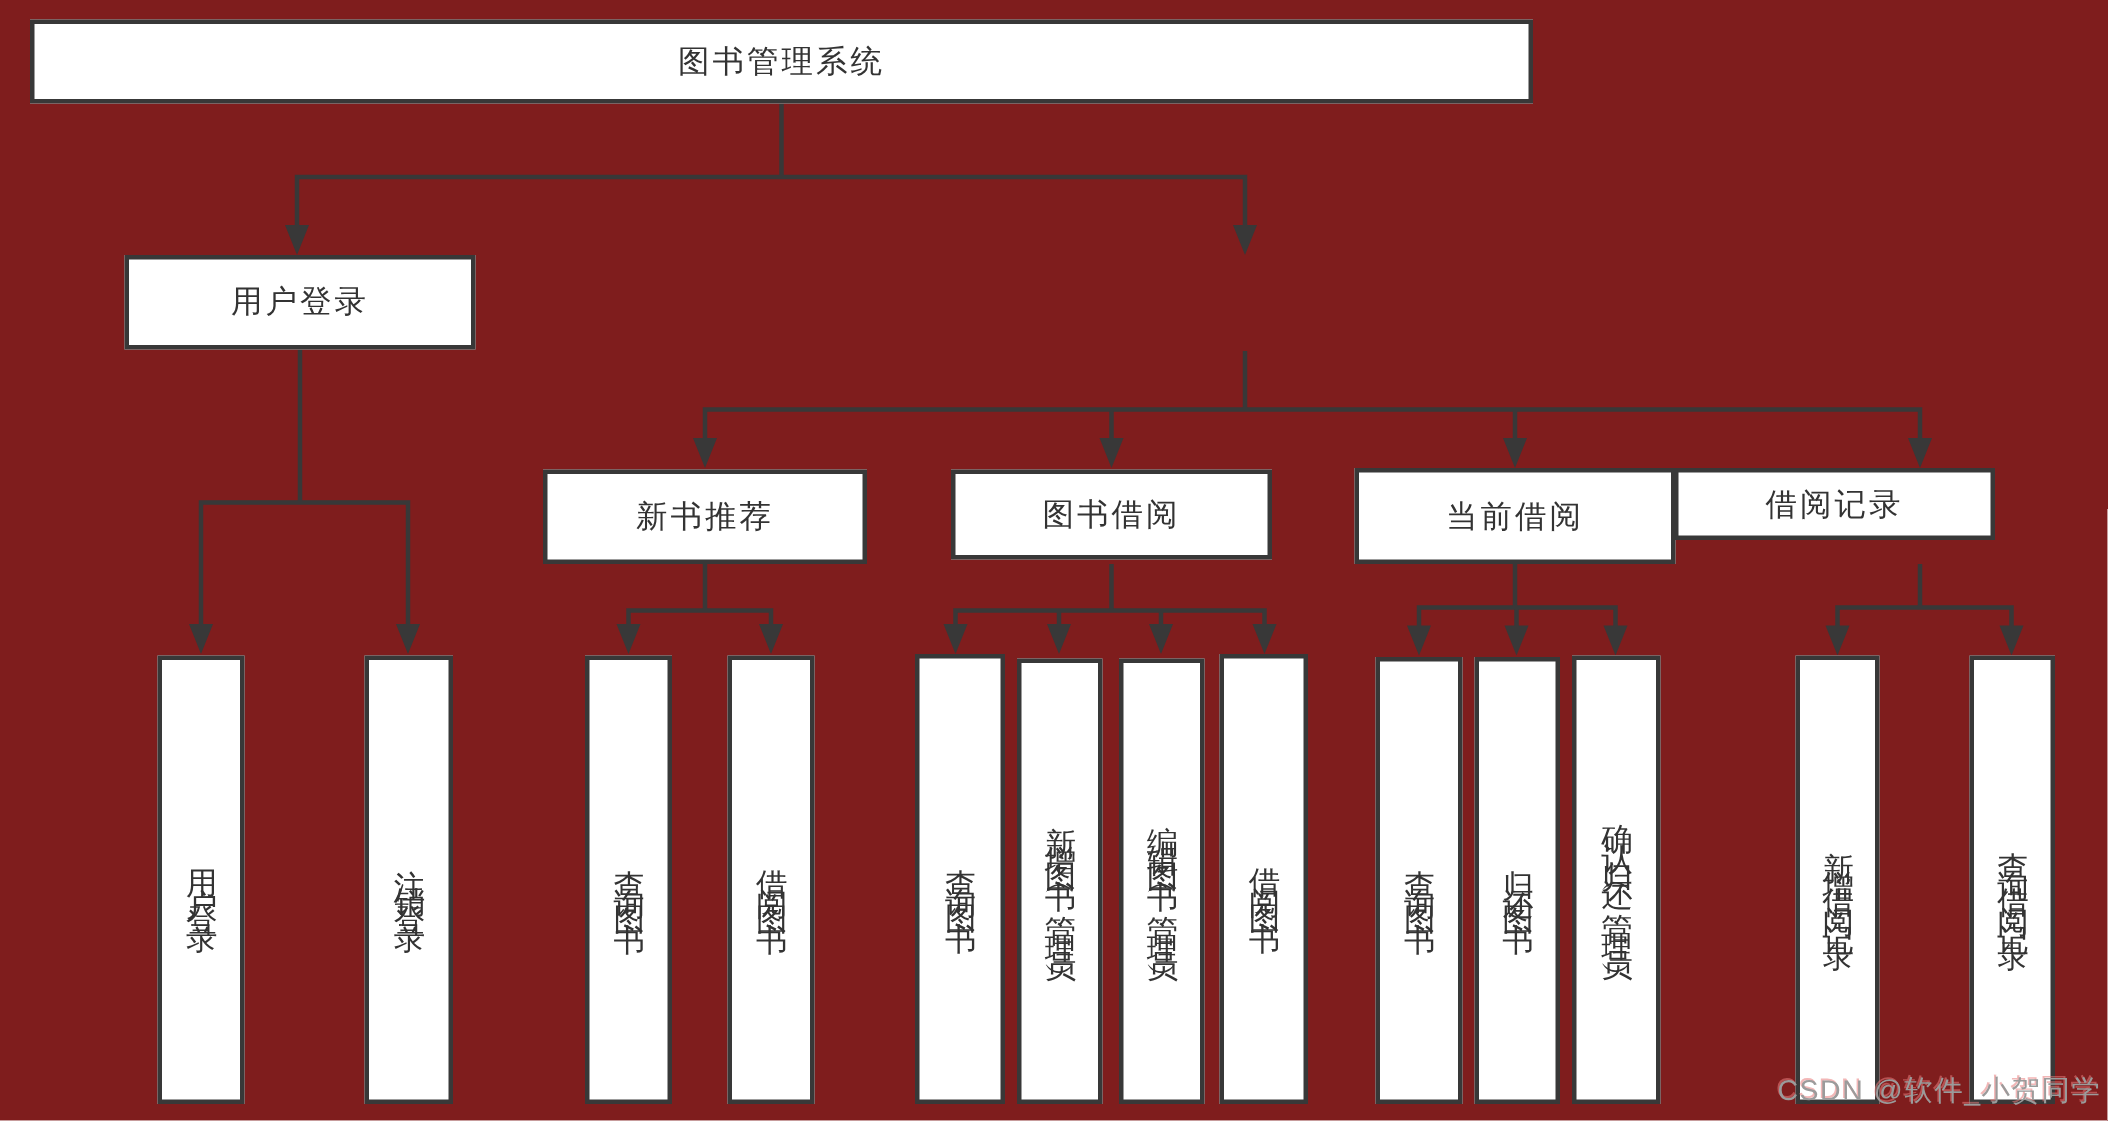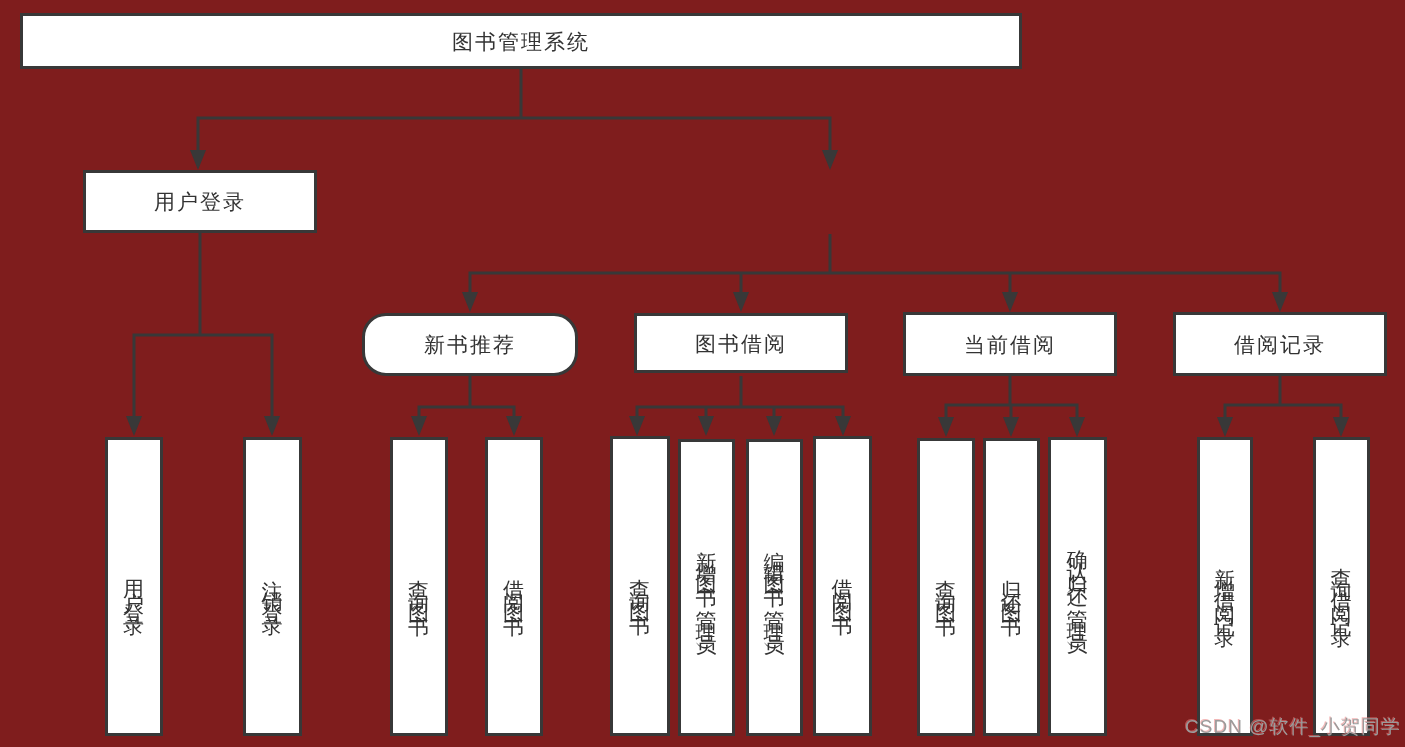--- a/index.html
+++ b/index.html
@@ -88,24 +88,24 @@
       <polygon points="1069,417 1085,417 1077,437" fill="#383838"></polygon>
       <path d="M 1280 376 L 1280 405 M 1223.5 405 L 1342.5 405 M 1225 405 L 1225 421 M 1341 405 L 1341 421" stroke="#383838" stroke-width="3" fill="none"></path>
       <polygon points="1217,417 1233,417 1225,437" fill="#383838"></polygon>
       <polygon points="1333,417 1349,417 1341,437" fill="#383838"></polygon>
     </svg>
 
   <div class="box h" style="left:20px; top:13px; width:1002px; height:56px;">图书管理系统</div>
 
   <div class="box h" style="left:83px; top:170px; width:234px; height:63px;">用户登录</div>
 
-  <div class="box h" style="left:362px; top:313px; width:216px; height:63px;border-radius:24px;">新书推荐</div>
+  <div class="box h" style="left:362px; top:313px; width:216px; height:63px;">新书推荐</div>
   <div class="box h" style="left:634px; top:313px; width:214px; height:60px;">图书借阅</div>
   <div class="box h" style="left:903px; top:312px; width:214px; height:64px;">当前借阅</div>
-  <div class="box h" style="left:1173px; top:312px; width:214px; height:64px;">借阅记录</div>
+  <div class="box h" style="left:1116px; top:312px; width:214px; height:48px;">借阅记录</div>
 
   <div class="box v" style="left:105px; top:437px; width:58px; height:299px;">用户登录</div>
   <div class="box v" style="left:243px; top:437px; width:59px; height:299px;">注销登录</div>
 
   <div class="box v" style="left:390px; top:437px; width:58px; height:299px;">查询图书</div>
   <div class="box v" style="left:485px; top:437px; width:58px; height:299px;">借阅图书</div>
 
   <div class="box v" style="left:610px; top:436px; width:60px; height:300px;">查询图书</div>
   <div class="box v" style="left:678px; top:439px; width:57px; height:297px;">新增图书（管理员）</div>
   <div class="box v" style="left:746px; top:439px; width:57px; height:297px;">编辑图书（管理员）</div>

